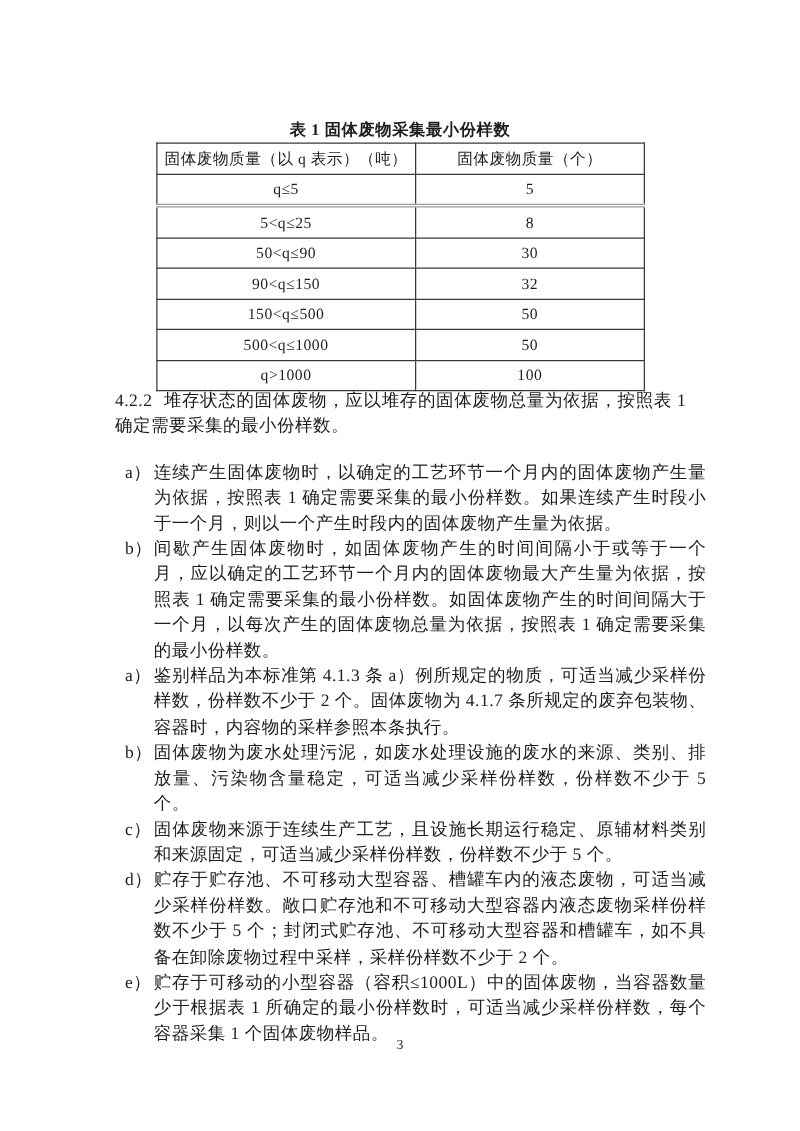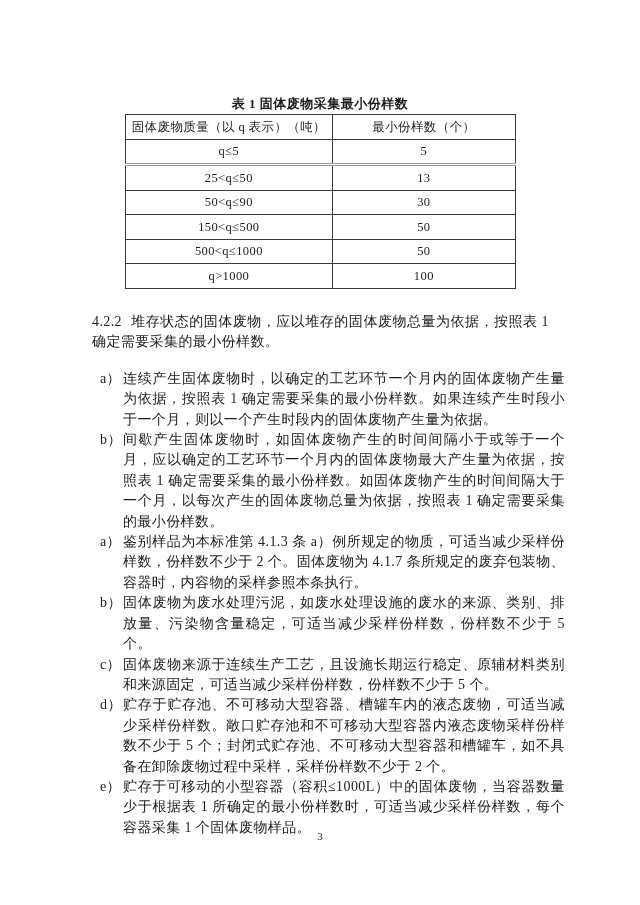--- a/index.html
+++ b/index.html
@@ -99,35 +99,39 @@
   <div class="table-title">表 1 固体废物采集最小份样数</div>
 
   <table class="sample-table">
     <colgroup>
         <col class="c1">
         <col class="c2">
       </colgroup>
     <thead>
       <tr>
         <th>固体废物质量（以 q 表示）（吨）</th>
-        <th>最小份样数（个）</th>
+        <th>固体废物质量（个）</th>
       </tr>
     </thead>
     <tbody id="table-body">
         <tr class="first-data-row">
           <td>q≤5</td>
           <td>5</td>
         </tr>
         <tr>
-          <td>25&lt;q≤50</td>
-          <td>13</td>
+          <td>5&lt;q≤25</td>
+          <td>8</td>
         </tr>
         <tr>
           <td>50&lt;q≤90</td>
           <td>30</td>
+        </tr>
+        <tr>
+          <td>90&lt;q≤150</td>
+          <td>32</td>
         </tr>
         <tr>
           <td>150&lt;q≤500</td>
           <td>50</td>
         </tr>
         <tr>
           <td>500&lt;q≤1000</td>
           <td>50</td>
         </tr>
         <tr>

